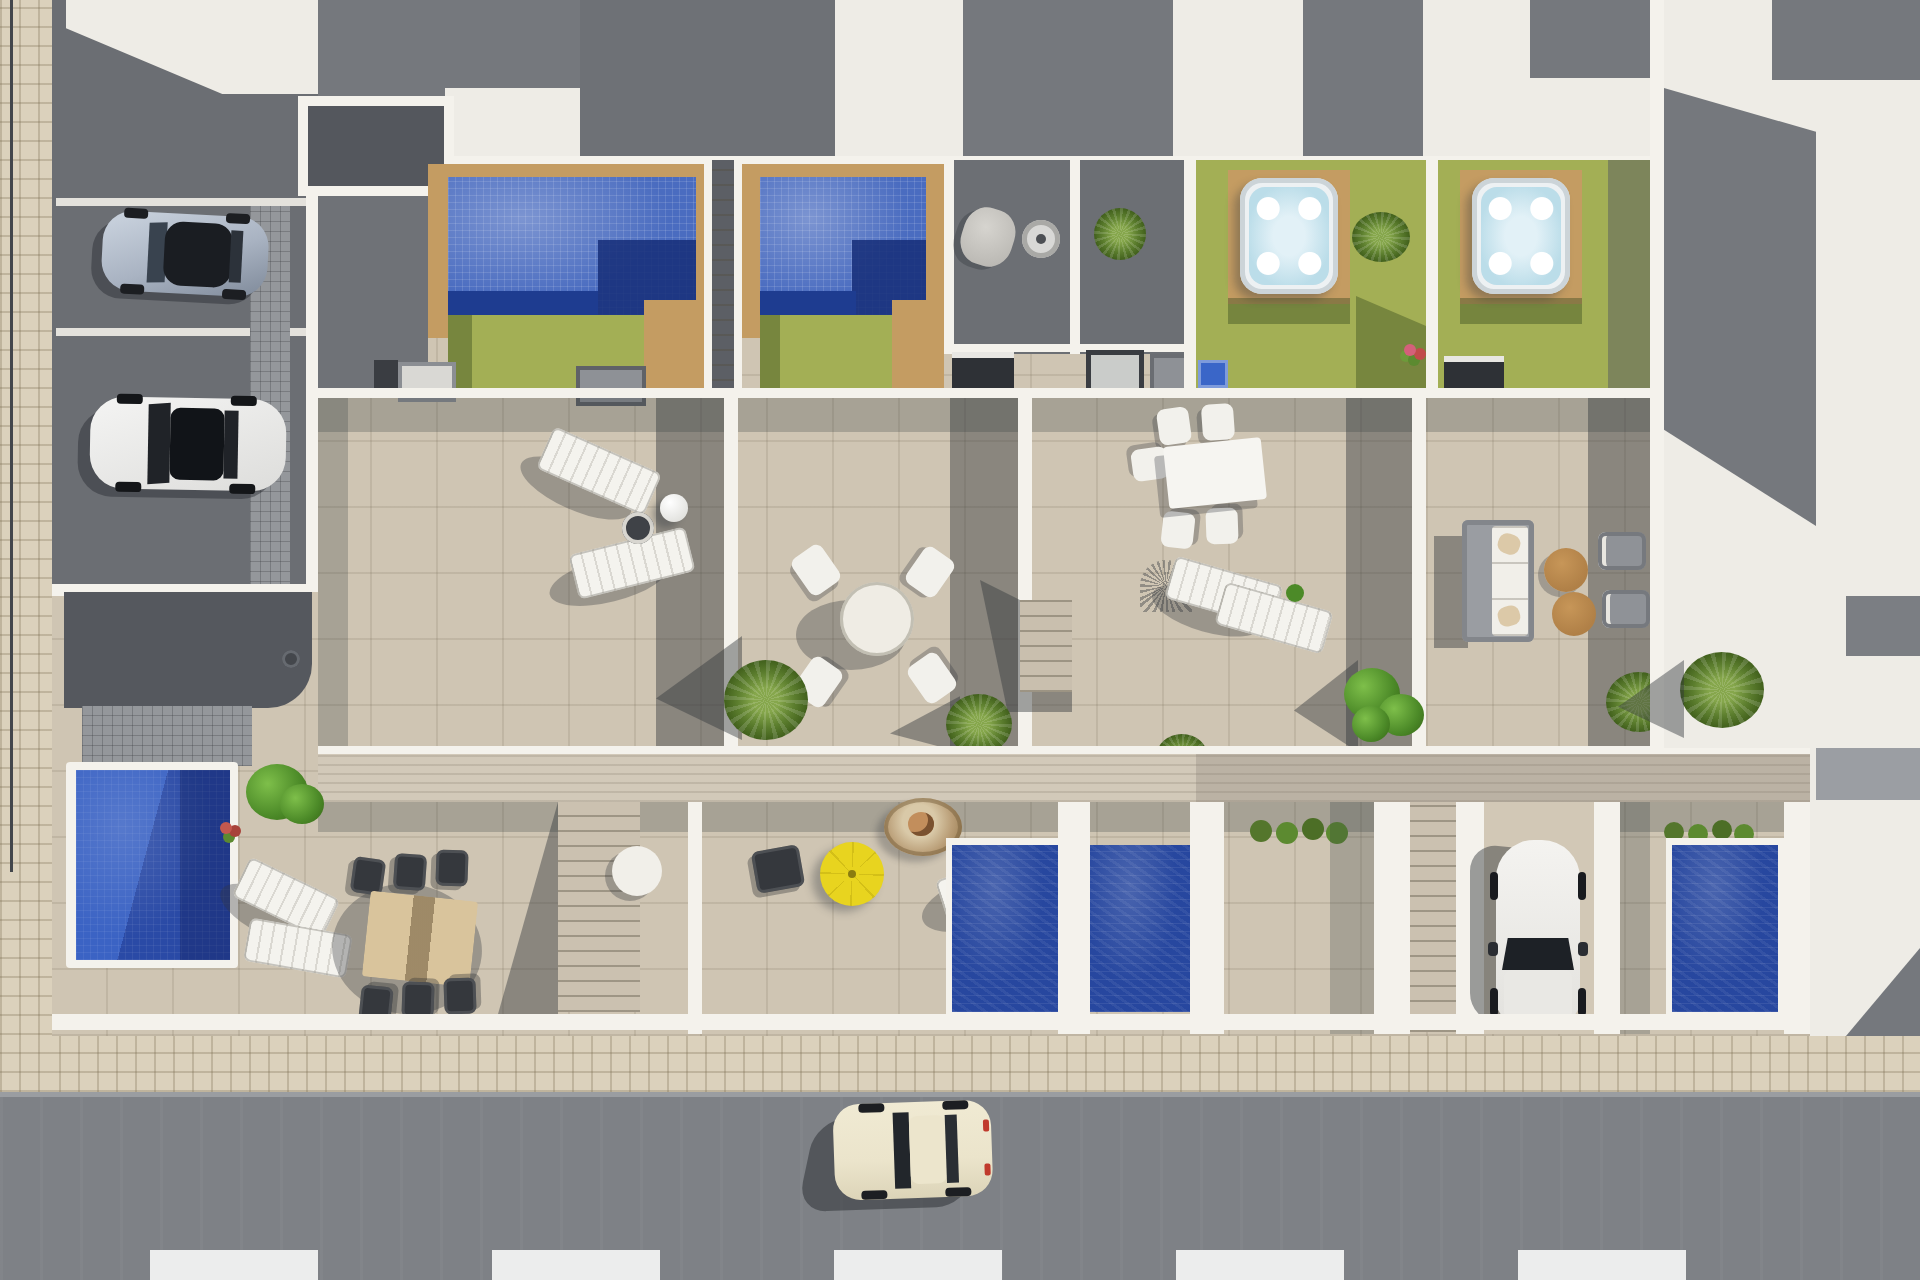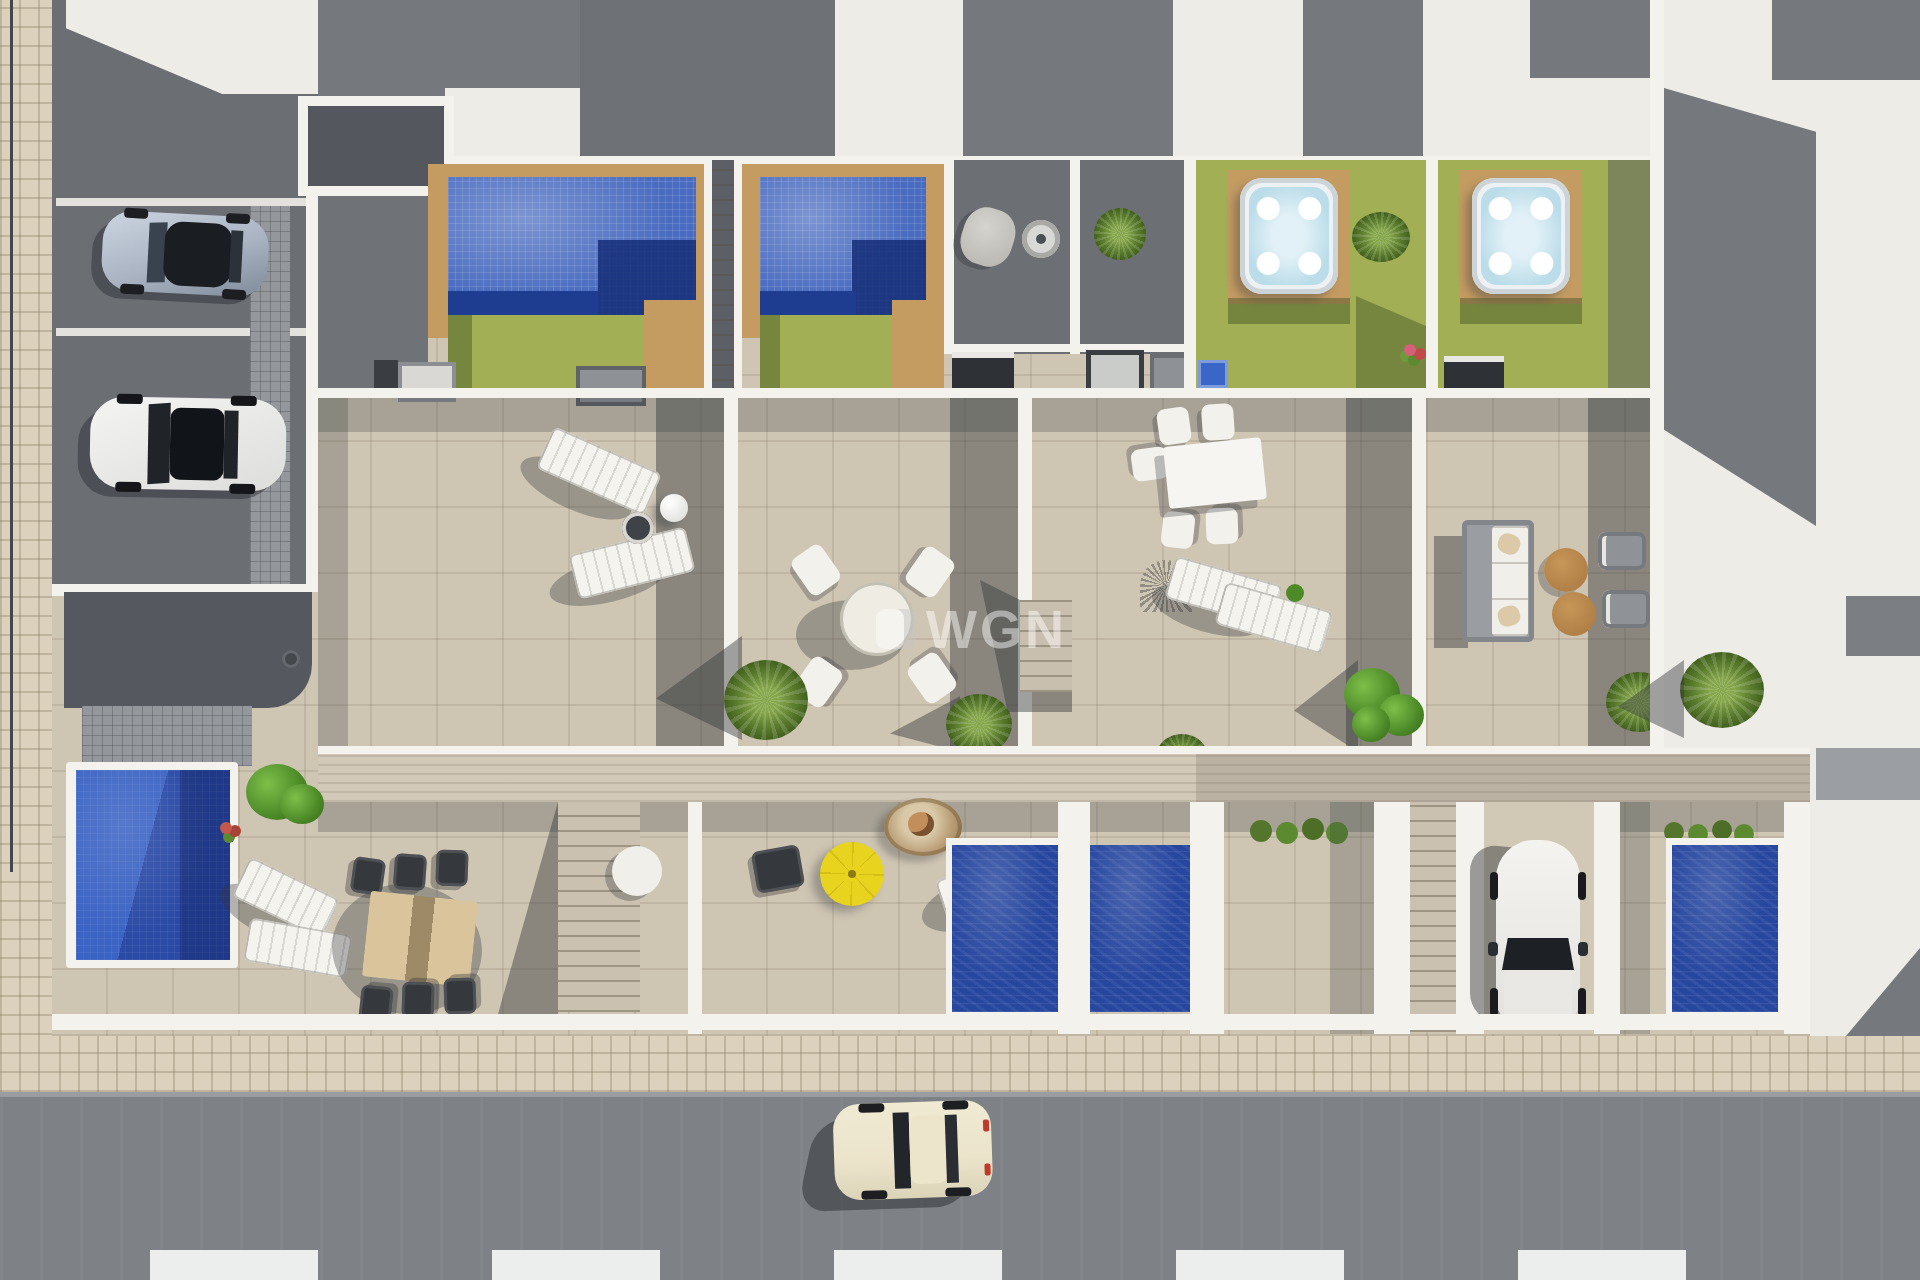--- a/index.html
+++ b/index.html
@@ -343,18 +343,14 @@
     <div class="a" style="left:76px;top:14px;width:36px;height:68px;background:#ece5cc;border-radius:8px;"></div>
     <div class="a" style="left:112px;top:14px;width:12px;height:68px;background:#2a2e33;"></div>
     <div class="a" style="left:150px;top:20px;width:6px;height:12px;background:#c03a2c;border-radius:2px;"></div>
     <div class="a" style="left:150px;top:64px;width:6px;height:12px;background:#c03a2c;border-radius:2px;"></div>
     <div class="a" style="left:26px;top:0;width:26px;height:9px;background:#1c1e22;border-radius:4px;"></div>
     <div class="a" style="left:26px;top:87px;width:26px;height:9px;background:#1c1e22;border-radius:4px;"></div>
     <div class="a" style="left:110px;top:0;width:26px;height:9px;background:#1c1e22;border-radius:4px;"></div>
     <div class="a" style="left:110px;top:87px;width:26px;height:9px;background:#1c1e22;border-radius:4px;"></div>
   </div>
 
-  <div id="watermark" class="a" style="left:876px;top:598px;">
-    <span class="wm-box"></span>
-    <span class="wm-text">WGN</span>
-  </div>
 
 </div>
 
 </body></html>

